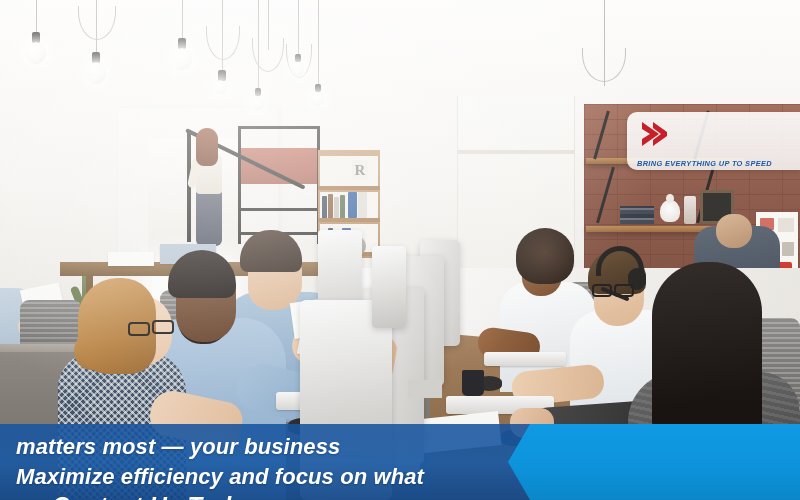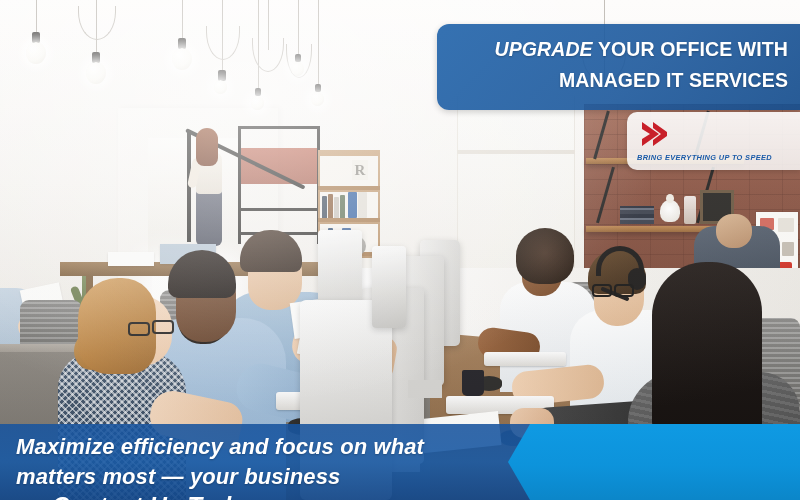--- a/index.html
+++ b/index.html
@@ -441,21 +441,21 @@
     box-shadow: 0 2px 5px rgba(0,0,0,.14);
     padding: 7px 6px 0 10px;
   }
   .logo-row { display: flex; align-items: center; gap: 4px; }
   .logo-word {
     font-size: 25px; font-weight: bold; color: #15519e; letter-spacing: -.8px;
     font-family: "Liberation Sans", sans-serif; line-height: 26px;
   }
   .logo-chevron { flex: 0 0 auto; line-height: 0; }
   .logo-tagline {
-    margin-top: 4px; text-align: center; padding-right: 32px;
+    margin-top: 10px; text-align: center; padding-right: 32px;
     font-size: 7.4px; font-weight: bold; font-style: italic;
     color: #1a5aa8; letter-spacing: .35px; white-space: nowrap;
   }
 
   
   .bottom-bar {
     position: absolute; left: 0; bottom: 0; width: 800px; height: 76px;
   }
   .bottom-overlay {
     position: absolute; inset: 0;
@@ -678,44 +678,38 @@
     <div class="mouse" style="left:288px; top:418px; width:30px; height:17px;"></div>
     <div class="paper" style="left:292px; top:300px; width:44px; height:36px; transform:rotate(-8deg);"></div>
 
     <div class="monitor" style="left:318px; top:230px; width:44px; height:108px;"></div>
     <div class="monitor" style="left:300px; top:300px; width:92px; height:200px; border-radius:6px;"></div>
     <div class="monitor" style="left:372px; top:246px; width:34px; height:82px;"></div>
 
     <div class="photo-grade"></div>
   </div>
 
-  <div class="headline-banner">
-    <div class="headline-line">
-      <span class="headline-em">UPGRADE</span><span> YOUR OFFICE WITH</span>
-    </div>
-    <div class="headline-line">MANAGED IT SERVICES</div>
-  </div>
 
   <div class="logo-panel">
     <div class="logo-row">
       <span class="logo-chevron">
         <svg width="30" height="30" viewBox="0 0 30 30" aria-hidden="true">
           <path d="M5 3 L22 15 L5 27 L5 20 L13 15 L5 10 Z" fill="#c8202a"></path>
           <path d="M16 3 L30 13 L30 17 L16 27 L16 21 L24 15 L16 9 Z" fill="#c8202a"></path>
         </svg>
       </span>
     </div>
     <div class="logo-tagline">BRING EVERYTHING UP TO SPEED</div>
   </div>
 
   <div class="bottom-bar">
     <div class="bottom-overlay"></div>
 
     <div class="tagline-text">
+      <div>matters most — your business</div>
       <div>Maximize efficiency and focus on what</div>
-      <div>matters most — your business</div>
     </div>
 
     <div class="cta-panel"></div>
     <div class="cta-text">Contact Us Today</div>
   </div>
 
 </div>
 
 </body></html>

